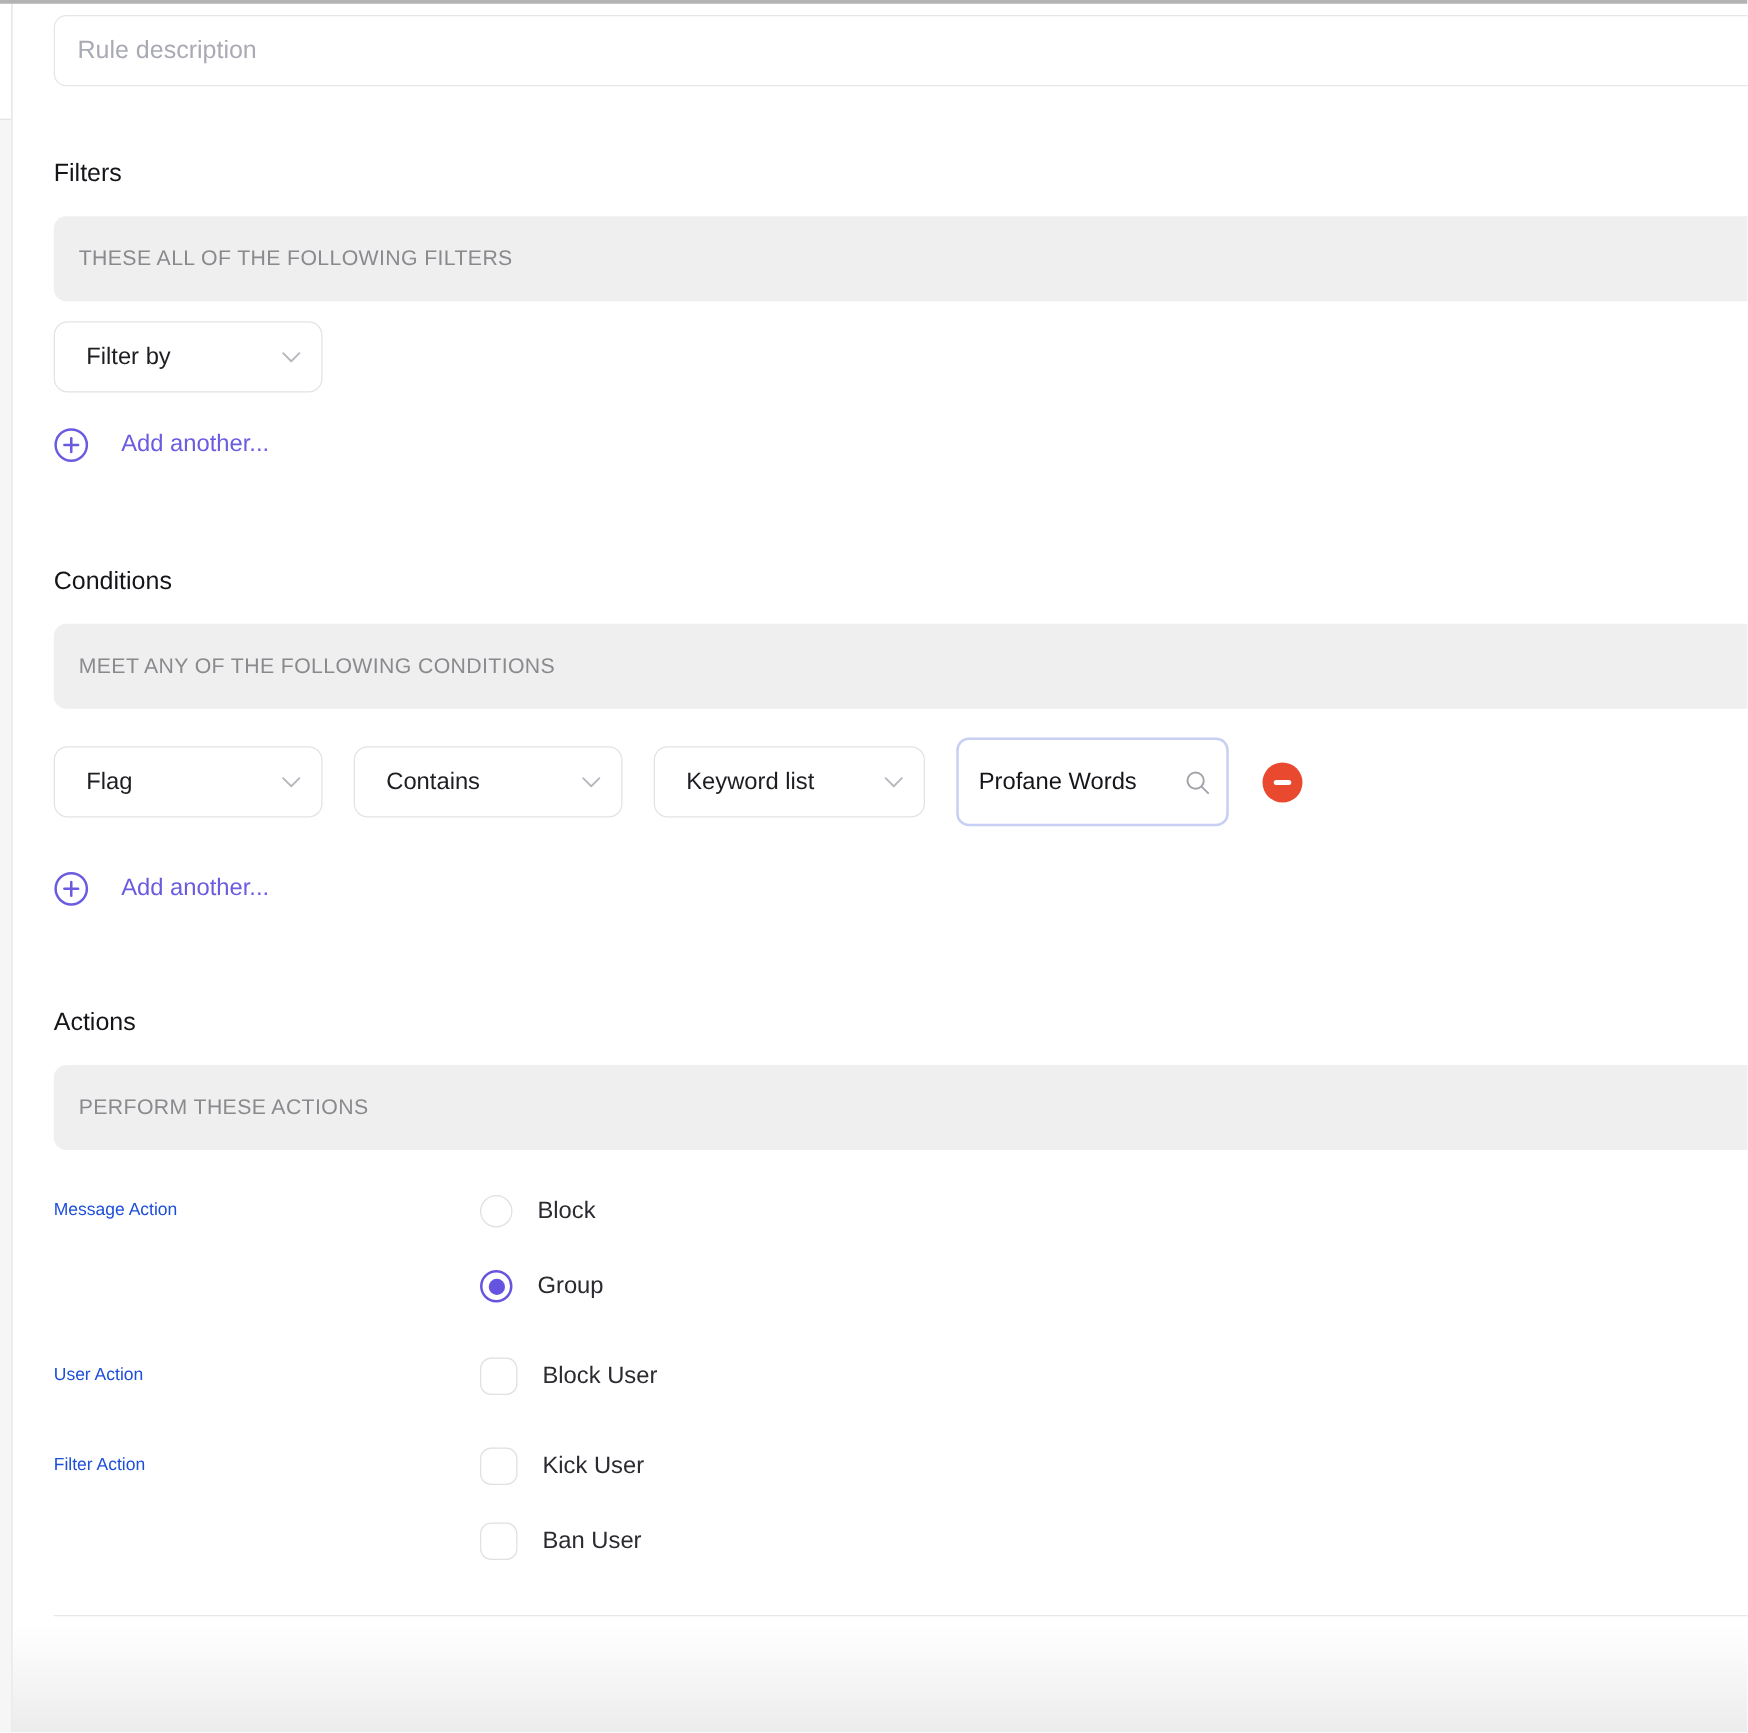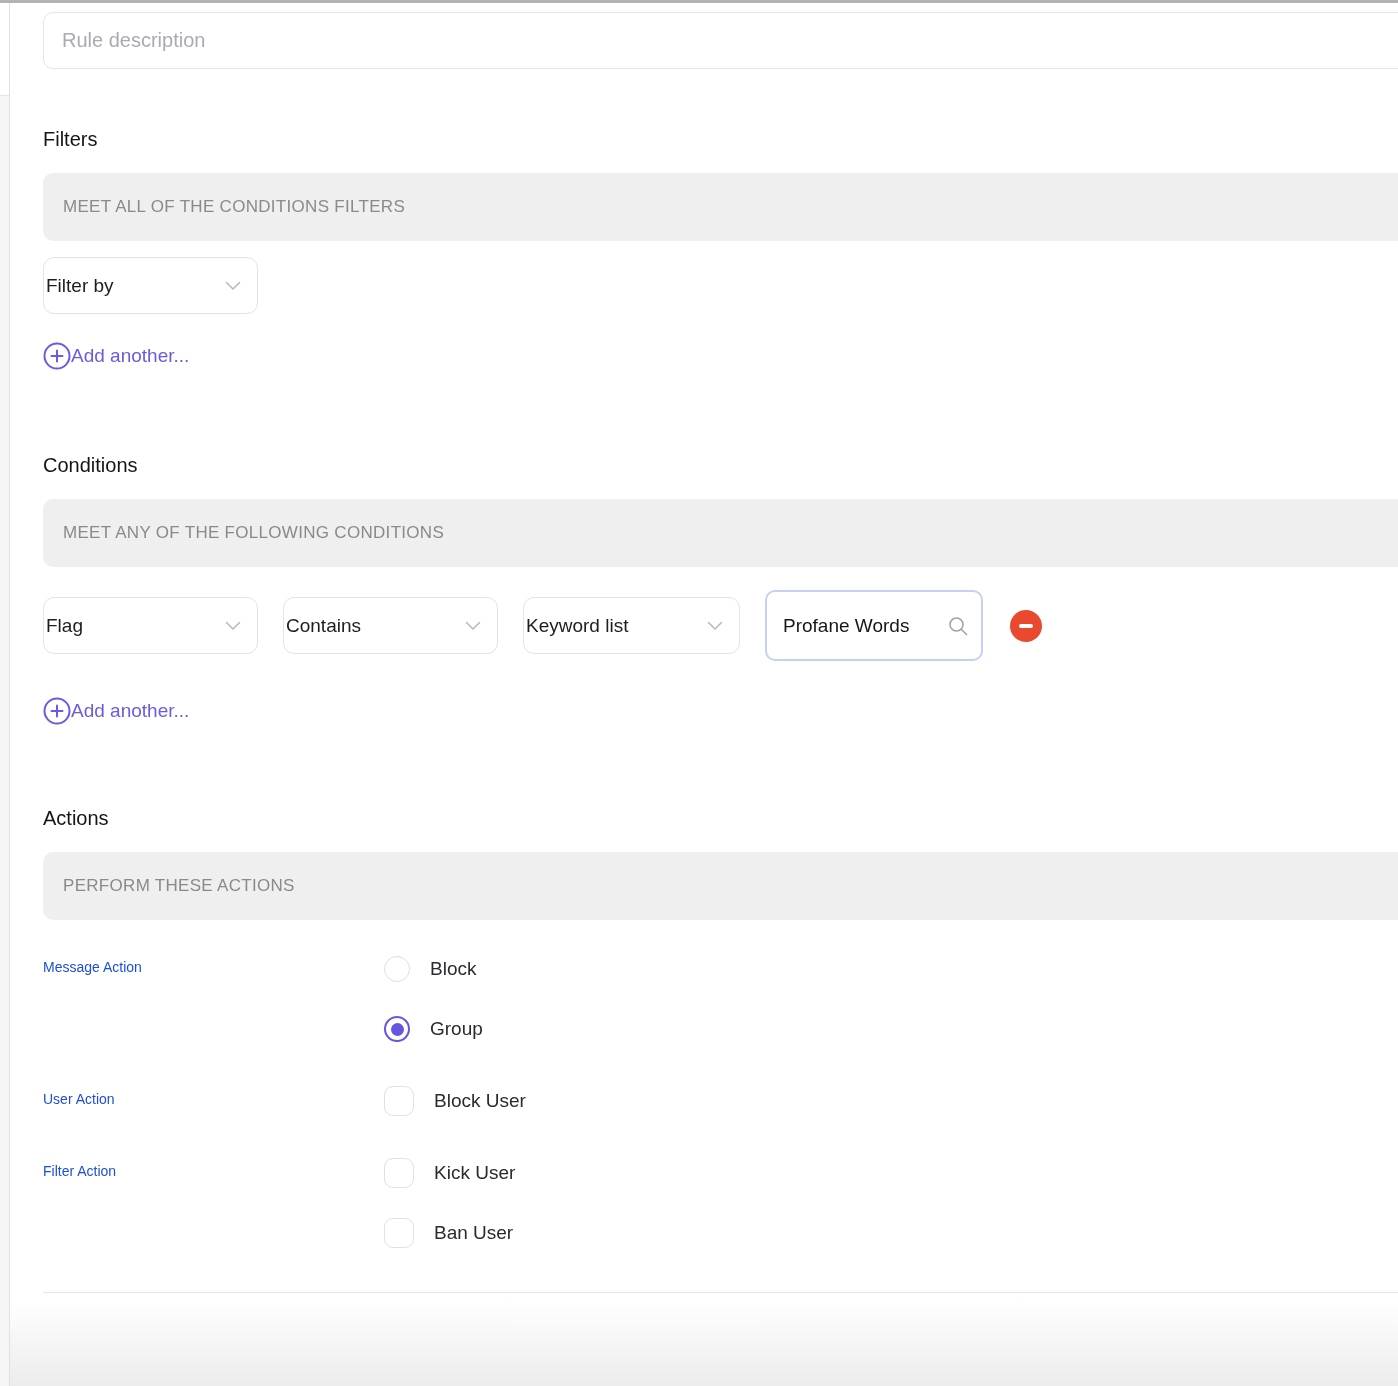--- a/index.html
+++ b/index.html
@@ -59,21 +59,21 @@
     color: #8a8a8e; font-size: 17px; letter-spacing: 0.3px;
   }
 
   .control-row { display: flex; align-items: center; gap: 25px; margin-top: 16px; }
   .condition-row { margin-top: 23px; }
 
   .select {
     box-sizing: border-box; height: 57px; width: 215px;
     border: 1px solid #e3e3e7; border-radius: 11px; background: #fff;
     display: inline-flex; align-items: center; justify-content: space-between;
-    padding: 0 16px 0 2px; font-size: 19px; color: #1d1d22;
+    padding: 0 16px 0 25px; font-size: 19px; color: #1d1d22;
     cursor: pointer;
   }
   .select.w220 { width: 217px; }
   .chevron { display: inline-flex; color: #b7b7bf; }
 
   .value-input {
     box-sizing: border-box; position: relative;
     height: 71px; width: 218px;
     border: 2px solid #c7cff2; border-radius: 10px; background: #fff;
     display: inline-flex; align-items: center;
@@ -86,21 +86,21 @@
 
   .remove-btn {
     width: 32px; height: 32px; border-radius: 50%;
     background: #e8492f; border: none; cursor: pointer;
     display: inline-flex; align-items: center; justify-content: center;
     margin-left: 2px; padding: 0;
   }
   .remove-btn .minus { width: 14px; height: 4px; border-radius: 2px; background: #ffffff; }
 
   .add-another {
-    display: flex; align-items: center; 
+    display: flex; align-items: center; gap: 26px;
     margin-top: 28px; height: 28px; cursor: pointer; width: max-content;
   }
   .add-another.second { margin-top: 36px; }
   .add-another .plus-ic { display: inline-flex; color: #6a5be0; }
   .add-another .add-label { color: #6a5be0; font-size: 19px; }
 
   .actions-table { margin-top: 29px; }
   .action-row { display: flex; align-items: flex-start; margin-bottom: 32px; }
   .action-row:last-child { margin-bottom: 0; }
   .action-label {
@@ -145,21 +145,21 @@
   <div class="rail-lower"></div>
 </div>
 
 <div class="page">
 
   <input class="rule-input" type="text" placeholder="Rule description" style="">
 
   <h2 class="section-heading mt-filters-heading">Filters</h2>
 
   <div class="section-bar">
-    <span>MEET ALL OF THE CONDITIONS FILTERS</span>
+    <span>THESE ALL OF THE FOLLOWING FILTERS</span>
   </div>
 
   <div class="control-row">
     <div class="select">
       <span>Filter by</span>
       <span class="chevron">
         <svg width="16" height="10" viewBox="0 0 16 10" fill="none">
           <polyline points="1.5,1.5 8,8 14.5,1.5" stroke="currentColor" stroke-width="1.5" fill="none" stroke-linecap="round" stroke-linejoin="round"></polyline>
         </svg>
       </span>

